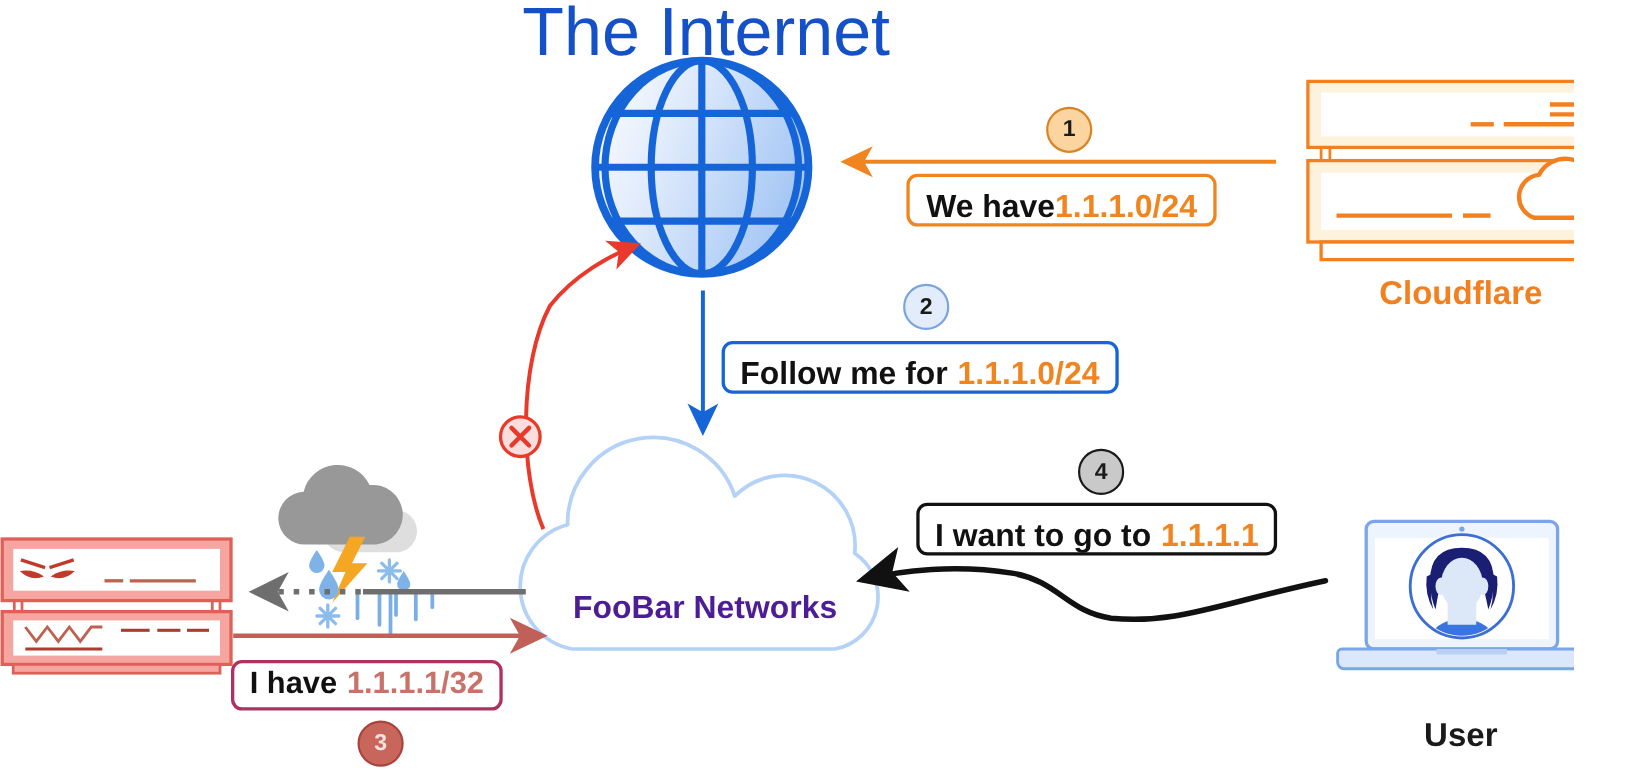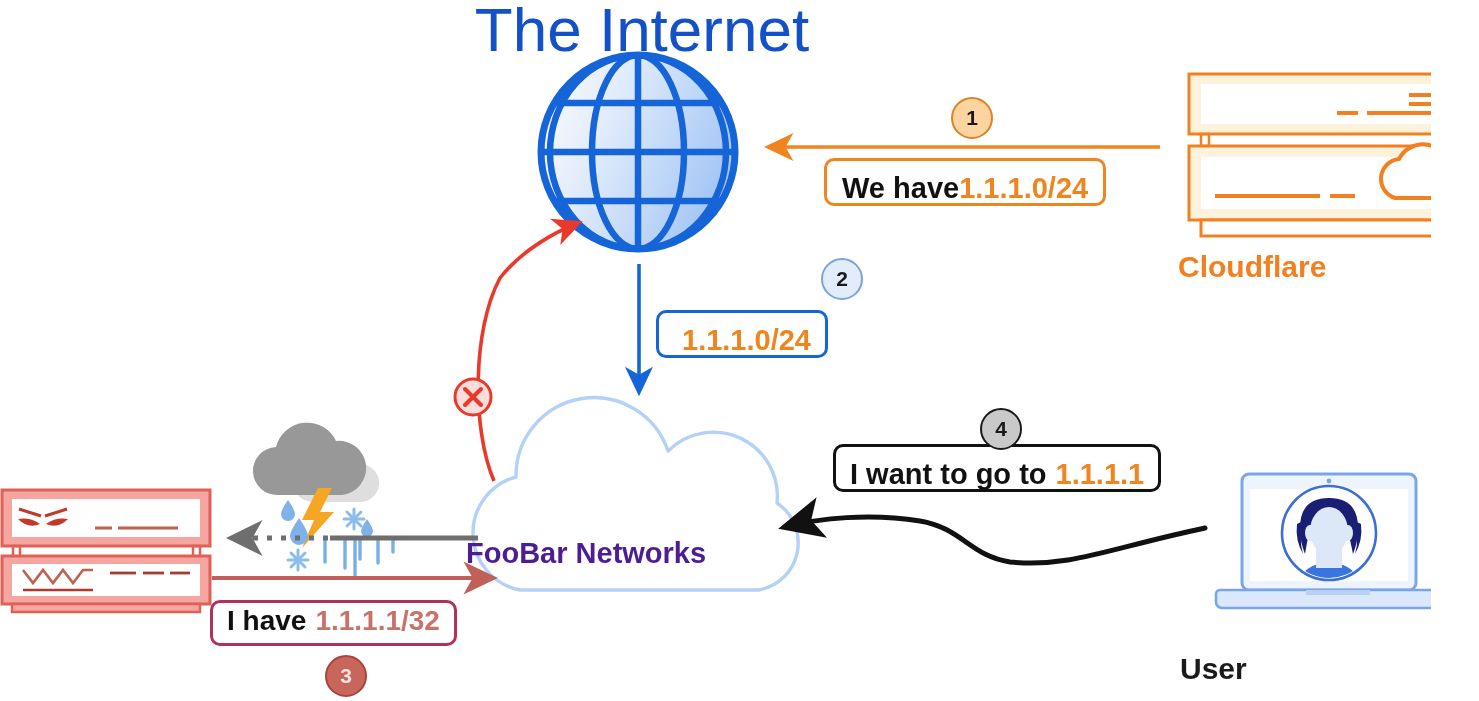--- a/index.html
+++ b/index.html
@@ -38,21 +38,21 @@
     letter-spacing: 0px;
     line-height: 1.1;
     white-space: nowrap;
   }
 
   
   .node-label {
     position: absolute;
     font-weight: bold;
     white-space: nowrap;
-    text-align: left;
+    text-align: center;
   }
   #cloudflare-label {
     left: 1178px;
     top: 250px;
     width: 300px;
     font-size: 30px;
     color: #f38020;
   }
   #user-label {
     left: 1180px;
@@ -107,21 +107,21 @@
   #msg-3 {
     left: 210px; top: 600px;
     height: 46px;
     padding: 8px 14px;
     border: 3px solid #b03060;
     font-size: 28px;
   }
   #msg-3 .maddr { color: #c8736a; margin-left: 9px; }
 
   #msg-4 {
-    left: 833px; top: 444px;
+    left: 833px; top: 457px;
     height: 48px;
     padding: 0 14px;
     border: 3px solid #111111;
     font-size: 29px;
   }
   #msg-4 .maddr { color: #f0851f; margin-left: 9px; }
 
   
   .badge {
     position: absolute;
@@ -350,20 +350,21 @@
 
   <div class="node-label" id="foobar-label">FooBar Networks</div>
 
   <div class="msg-box" id="msg-1">
     <span class="mtext">We have </span>
     <span class="maddr">1.1.1.0/24</span>
   </div>
   <div class="badge" id="badge-1">1</div>
 
   <div class="msg-box" id="msg-2">
+    <span class="mtext">Follow me for</span>
     <span class="maddr">1.1.1.0/24</span>
   </div>
   <div class="badge" id="badge-2">2</div>
 
   <div class="msg-box" id="msg-3">
     <span class="mtext">I have</span>
     <span class="maddr">1.1.1.1/32</span>
   </div>
   <div class="badge" id="badge-3">3</div>
 

